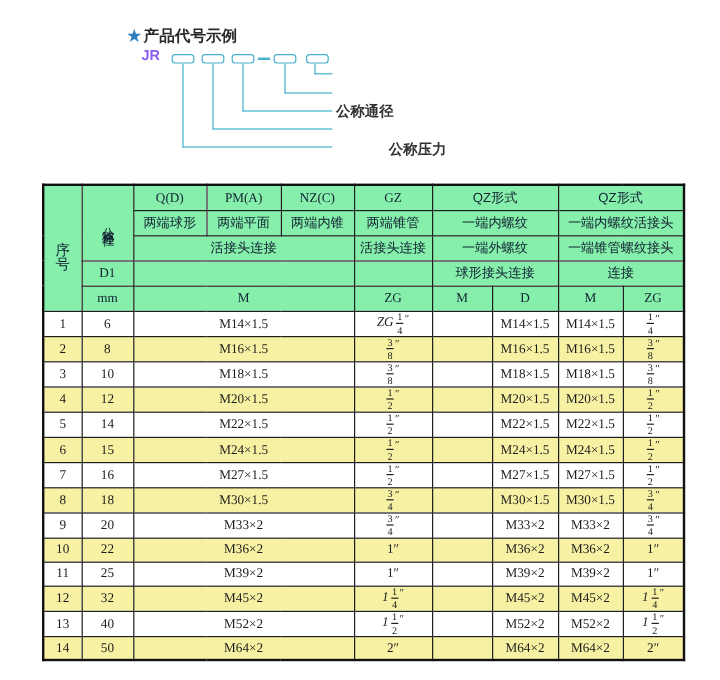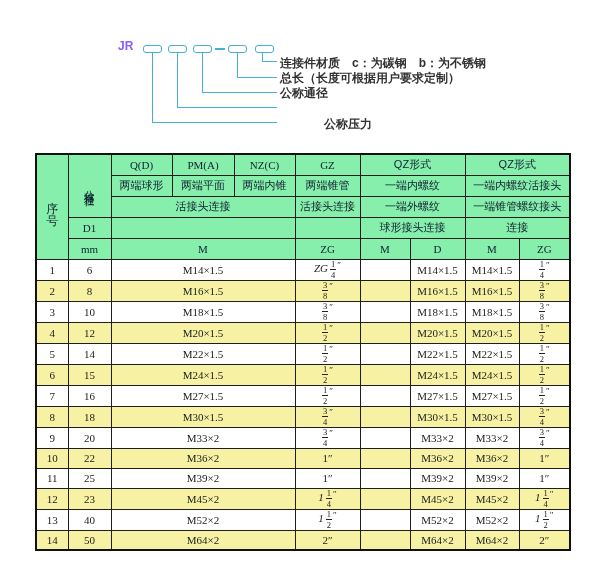--- a/index.html
+++ b/index.html
@@ -41,20 +41,23 @@
   .fnum { display:block; border-bottom:1px solid #222; padding:0 1px 1px; }
   .fden { display:block; padding-top:1px; }
   .prime { font-size:9px; vertical-align:top; margin-left:1px; }
   .pre { font-style:italic; margin-right:2px; font-family:"Liberation Serif", serif; }
 </style>
 </head>
 <body>
 
 <div id="page">
 
+  <div class="diag-heading">
+    <span class="star">★</span><span>产品代号示例</span>
+  </div>
   <div class="code-prefix">JR</div>
 
   <div class="code-box" style="left:143px;"></div>
   <div class="code-box" style="left:168px;"></div>
   <div class="code-box" style="left:193px;"></div>
   <div class="dash-seg" style="left:215px; top:48px; width:10px; height:2px;"></div>
   <div class="code-box" style="left:228px;"></div>
   <div class="code-box" style="left:255px;"></div>
 
   <div class="cline" style="left:262px; top:53px; width:1px; height:9px;"></div>
@@ -62,22 +65,20 @@
   <div class="cline" style="left:202px; top:53px; width:1px; height:40px;"></div>
   <div class="cline" style="left:177px; top:53px; width:1px; height:55px;"></div>
   <div class="cline" style="left:152px; top:53px; width:1px; height:70px;"></div>
 
   <div class="cline" style="left:262px; top:61px;  width:15px; height:1px;"></div>
   <div class="cline" style="left:237px; top:77px;  width:40px; height:1px;"></div>
   <div class="cline" style="left:202px; top:92px;  width:75px; height:1px;"></div>
   <div class="cline" style="left:177px; top:107px; width:100px; height:1px;"></div>
   <div class="cline" style="left:152px; top:122px; width:125px; height:1px;"></div>
 
-  <div class="diag-label" style="top:55px;">连接件材质　c：为碳钢　b：为不锈钢</div>
-  <div class="diag-label" style="top:70px;">总长（长度可根据用户要求定制）</div>
   <div class="diag-label" style="top:85px;">公称通径</div>
   <div class="diag-label" style="top:116px;margin-left:44px;">公称压力</div>
 
 
   <table class="ref">
     <colgroup>
       <col style="width:32px">
         <col style="width:43px">
         <col style="width:61px">
         <col style="width:62px">
@@ -236,21 +237,21 @@
       <td>25</td>
       <td colspan="3">M39×2</td>
       <td>1″</td>
       <td></td>
       <td>M39×2</td>
       <td>M39×2</td>
       <td>1″</td>
     </tr>
         <tr class="alt">
       <td>12</td>
-      <td>23</td>
+      <td>32</td>
       <td colspan="3">M45×2</td>
       <td><span class="pre">1</span><span class="frac"><span class="fnum">1</span><span class="fden">4</span></span><span class="prime">″</span></td>
       <td></td>
       <td>M45×2</td>
       <td>M45×2</td>
       <td><span class="pre">1</span><span class="frac"><span class="fnum">1</span><span class="fden">4</span></span><span class="prime">″</span></td>
     </tr>
         <tr>
       <td>13</td>
       <td>40</td>

